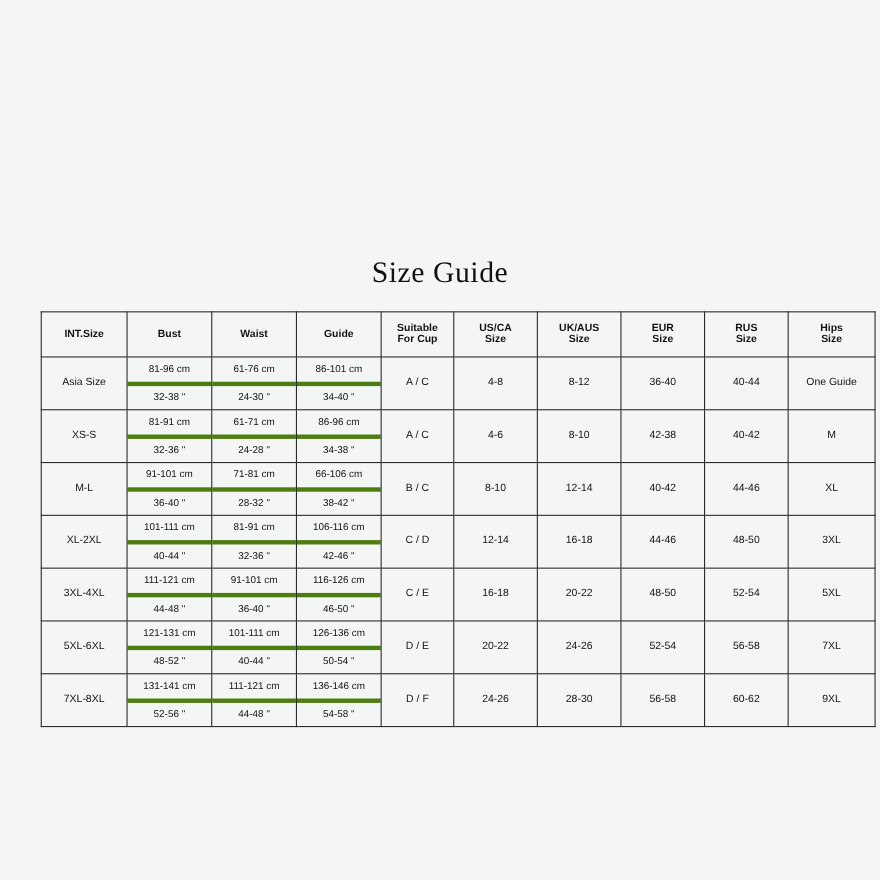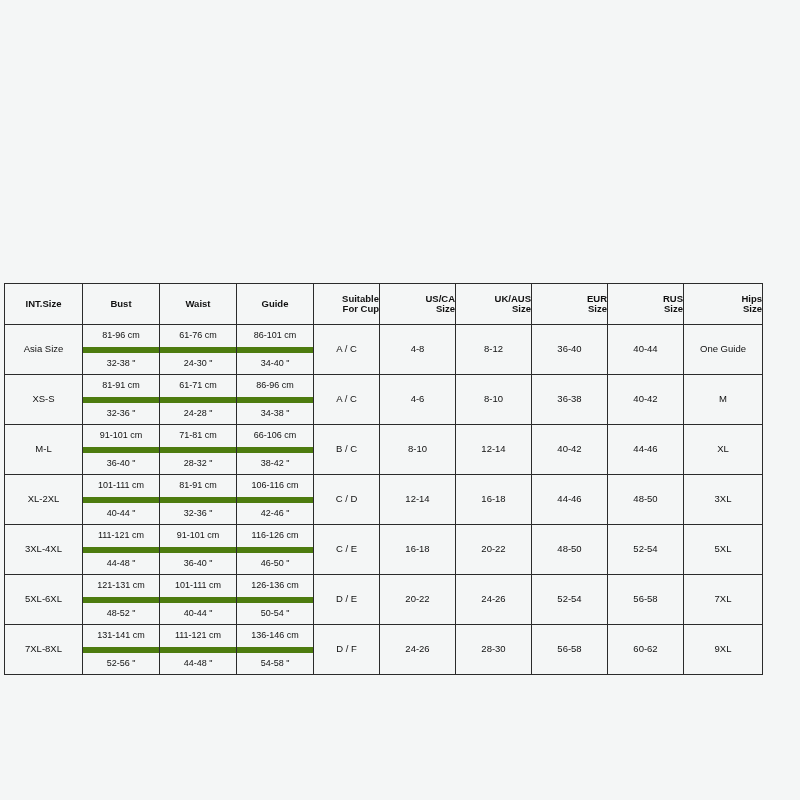--- a/index.html
+++ b/index.html
@@ -28,21 +28,21 @@
     text-align: center;
     font-family: "Liberation Serif", serif;
     font-size: 27px;
     font-weight: 400;
     letter-spacing: 0.5px;
     color: #111;
   }
   .table-wrap {
     position: absolute;
     top: 283px;
-    left: 4px;
+    left: 37px;
     width: 758px;
   }
   table.size-guide {
     border-collapse: collapse;
     width: 758px;
     table-layout: fixed;
     background: transparent;
   }
   table.size-guide th,
   table.size-guide td {
@@ -55,21 +55,20 @@
     line-height: 1.1;
   }
   thead th {
     height: 40px;
     font-weight: bold;
     font-size: 10px;
     padding: 2px 1px;
   }
   thead th .two-line span {
     display: block;
-    text-align: right;
   }
   tbody td {
     height: 0;
   }
   
   td.int-size {
     font-size: 10px;
     font-weight: normal;
     height: 45px;
   }
@@ -79,21 +78,21 @@
     height: 45px;
   }
   td.meas .cm,
   td.meas .inch {
     display: block;
     height: 21.5px;
     line-height: 21.5px;
     font-size: 9px;
   }
   td.meas .cm {
-    border-bottom: 6px solid #4d7c0f;
+    border-bottom: 4px solid #4d7c0f;
   }
   td.plain {
     font-size: 9.5px;
     margin-left: 32px;
   }
   col.c-int { width: 78px; }
   col.c-bust { width: 77px; }
   col.c-waist { width: 77px; }
   col.c-hips { width: 77px; }
   col.c-cup { width: 66px; }
@@ -101,20 +100,21 @@
   col.c-ukaus { width: 76px; }
   col.c-eur { width: 76px; }
   col.c-rus { width: 76px; }
   col.c-asia { width: 79px; }
 </style>
 </head>
 <body>
 
 <div class="page">
 
+  <div class="title">Size Guide</div>
 
   <div class="table-wrap">
     <table class="size-guide">
       <colgroup>
         <col class="c-int">
           <col class="c-bust">
           <col class="c-waist">
           <col class="c-hips">
         <col class="c-cup">
           <col class="c-usca">
@@ -201,21 +201,21 @@
             <span class="cm">61-71 cm</span>
             <span class="inch">24-28 "</span>
           </td>
           <td class="meas">
             <span class="cm">86-96 cm</span>
             <span class="inch">34-38 "</span>
           </td>
           <td class="plain">A / C</td>
           <td class="plain">4-6</td>
           <td class="plain">8-10</td>
-          <td class="plain">36-38</td>
+          <td class="plain">42-38</td>
           <td class="plain">40-42</td>
           <td class="plain">M</td>
         </tr>
 
         <tr>
           <td class="int-size">M-L</td>
           <td class="meas">
             <span class="cm">91-101 cm</span>
             <span class="inch">36-40 "</span>
           </td>

